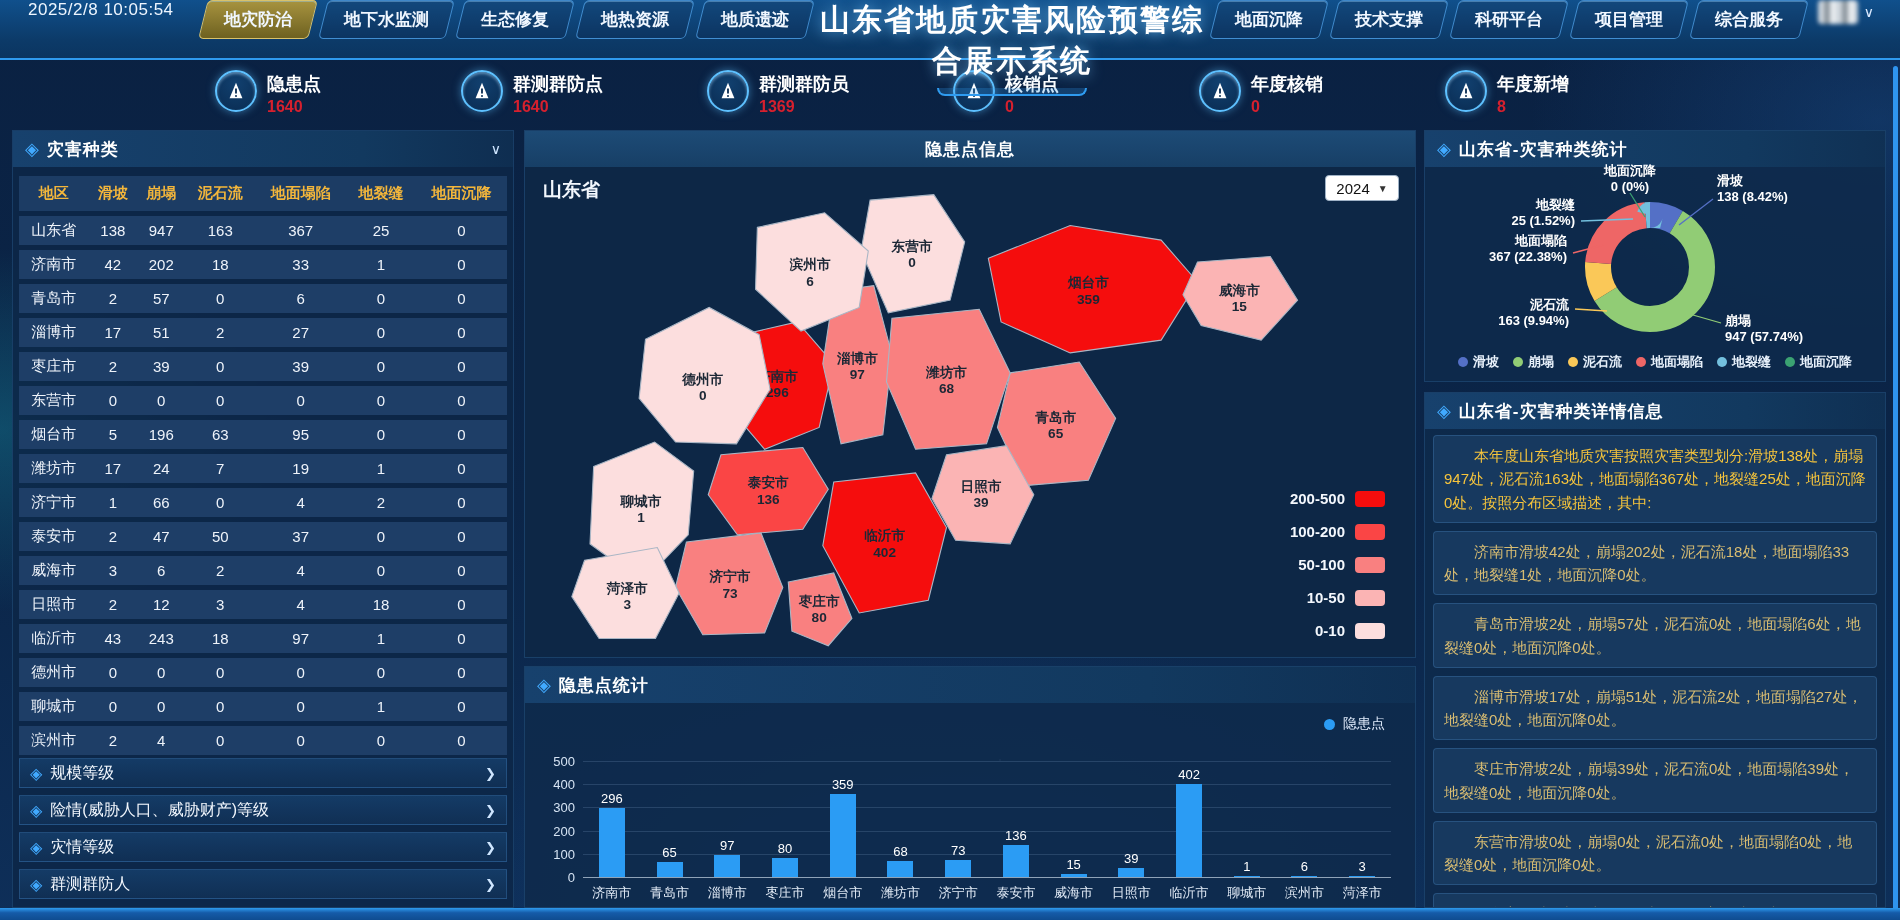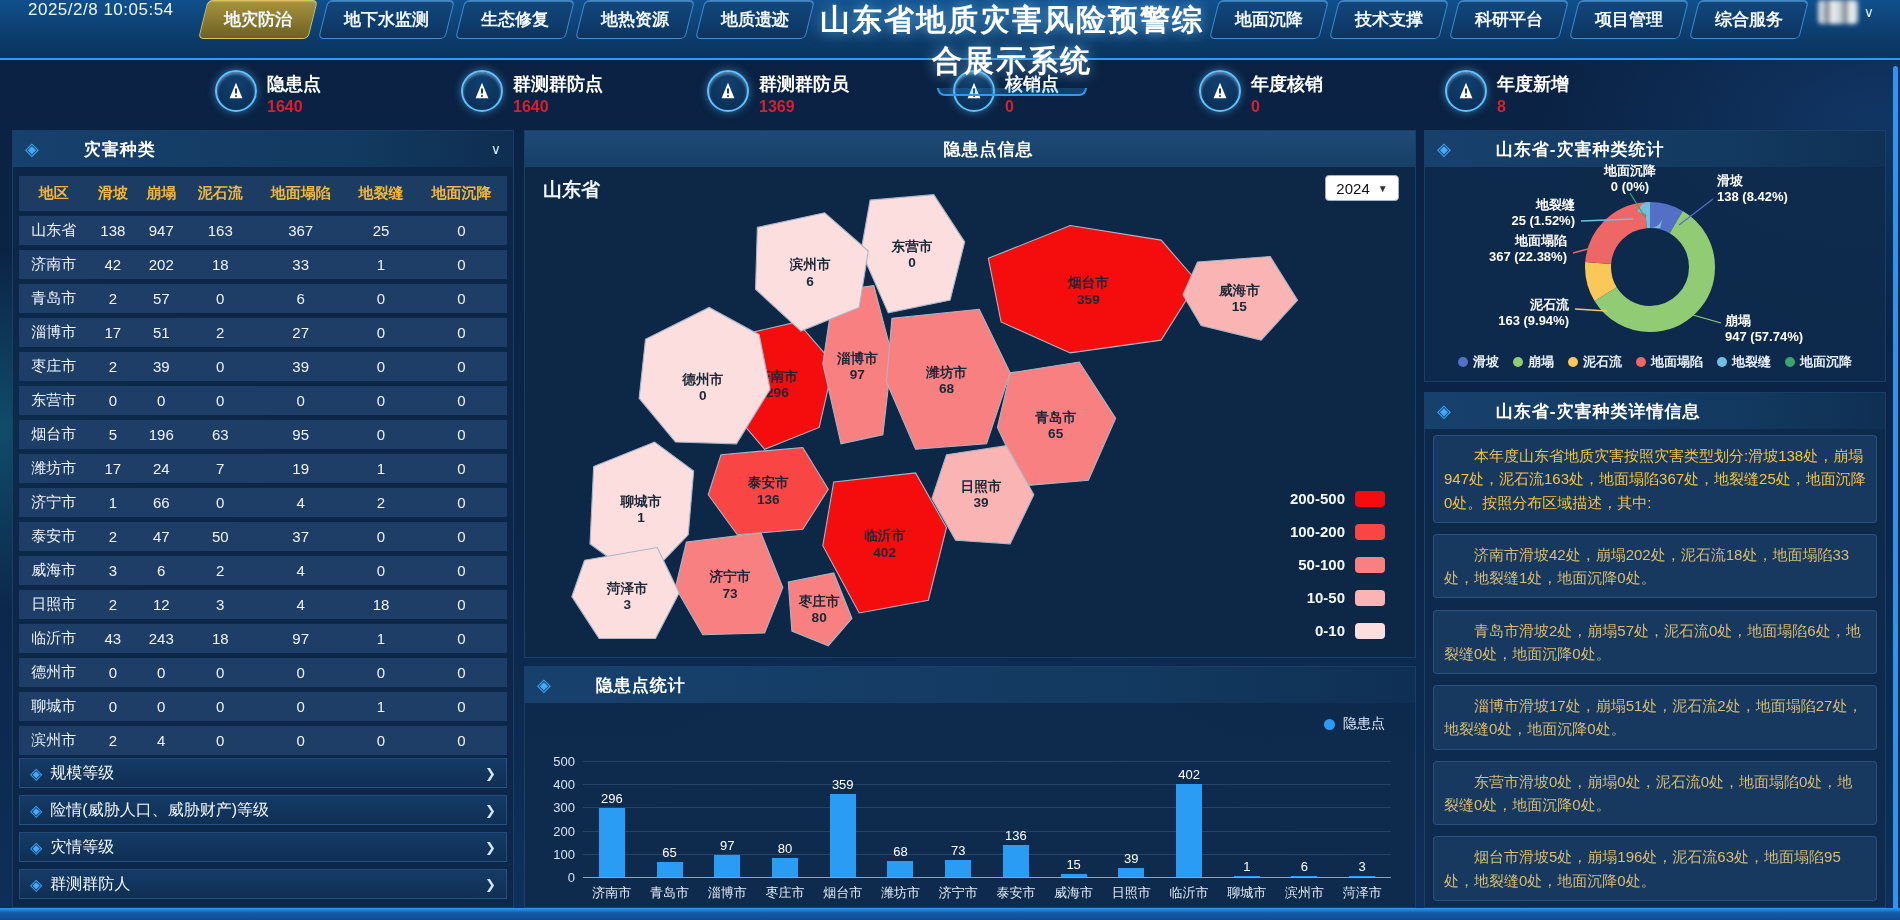--- a/index.html
+++ b/index.html
@@ -58,21 +58,21 @@
   .stat-label { font-size:18px; color:#ffffff; font-weight:600; }
   .stat-value { font-size:16px; color:#d6202e; font-weight:700; margin-top:2px; }
   .enter-system { position:absolute; right:240px; top:22px; display:flex; align-items:center; gap:8px; cursor:pointer; }
   .enter-label { font-size:19px; color:#ffffff; font-weight:700; }
 
   
   .panel { position:absolute; background: rgba(14,42,76,.92); border:1px solid rgba(40,90,140,.45); }
   .panel-header { height:36px; display:flex; align-items:center; padding:0 12px;
     background: linear-gradient(90deg,#17416d, #12395f 70%, rgba(18,57,95,.4)); }
   .panel-header .diamond { color:#41aaff; font-size:18px; margin-right:8px; }
-  .panel-header .ph-title { font-size:17px; font-weight:700; color:#ffffff; letter-spacing:1px;margin-left:37px; }
+  .panel-header .ph-title { font-size:17px; font-weight:700; color:#ffffff; letter-spacing:1px; }
   .panel-header .chev { margin-left:auto; color:#cfe6ff; font-size:14px; cursor:pointer; }
 
   
   #left-panel { left:12px; top:130px; width:502px; height:778px; display:flex; flex-direction:column; background:rgba(13,39,72,.88); }
   .dtable-wrap { flex:1; padding:4px 6px 0 6px; overflow:hidden; }
   table.dtable { width:100%; border-collapse:separate; border-spacing:0 5px; }
   table.dtable th { color:#f3b63b; font-size:15px; font-weight:700; padding:8px 2px; background:#1c3c64; }
   table.dtable td { color:#eef3fa; font-size:15px; text-align:center; padding:5px 2px; background:#1e3e67; }
   table.dtable td:first-child { text-align:center; }
   table.dtable tr { cursor:pointer; }
@@ -720,20 +720,21 @@
   <div class="panel" id="detail-panel">
     <div class="panel-header">
       <span class="diamond">◈</span>
       <span class="ph-title">山东省-灾害种类详情信息</span>
     </div>
     <div id="detail-list">
         <div class="detail-card summary">本年度山东省地质灾害按照灾害类型划分:滑坡138处，崩塌947处，泥石流163处，地面塌陷367处，地裂缝25处，地面沉降0处。按照分布区域描述，其中:</div>
         <div class="detail-card">济南市滑坡42处，崩塌202处，泥石流18处，地面塌陷33处，地裂缝1处，地面沉降0处。</div>
         <div class="detail-card">青岛市滑坡2处，崩塌57处，泥石流0处，地面塌陷6处，地裂缝0处，地面沉降0处。</div>
         <div class="detail-card">淄博市滑坡17处，崩塌51处，泥石流2处，地面塌陷27处，地裂缝0处，地面沉降0处。</div>
+        <div class="detail-card">枣庄市滑坡2处，崩塌39处，泥石流0处，地面塌陷39处，地裂缝0处，地面沉降0处。</div>
         <div class="detail-card">东营市滑坡0处，崩塌0处，泥石流0处，地面塌陷0处，地裂缝0处，地面沉降0处。</div>
         <div class="detail-card">烟台市滑坡5处，崩塌196处，泥石流63处，地面塌陷95处，地裂缝0处，地面沉降0处。</div>
       </div>
   </div>
 
   <div class="right-scrollbar"></div>
   <div class="bottom-strip"></div>
 </div>
 
 </body></html>

